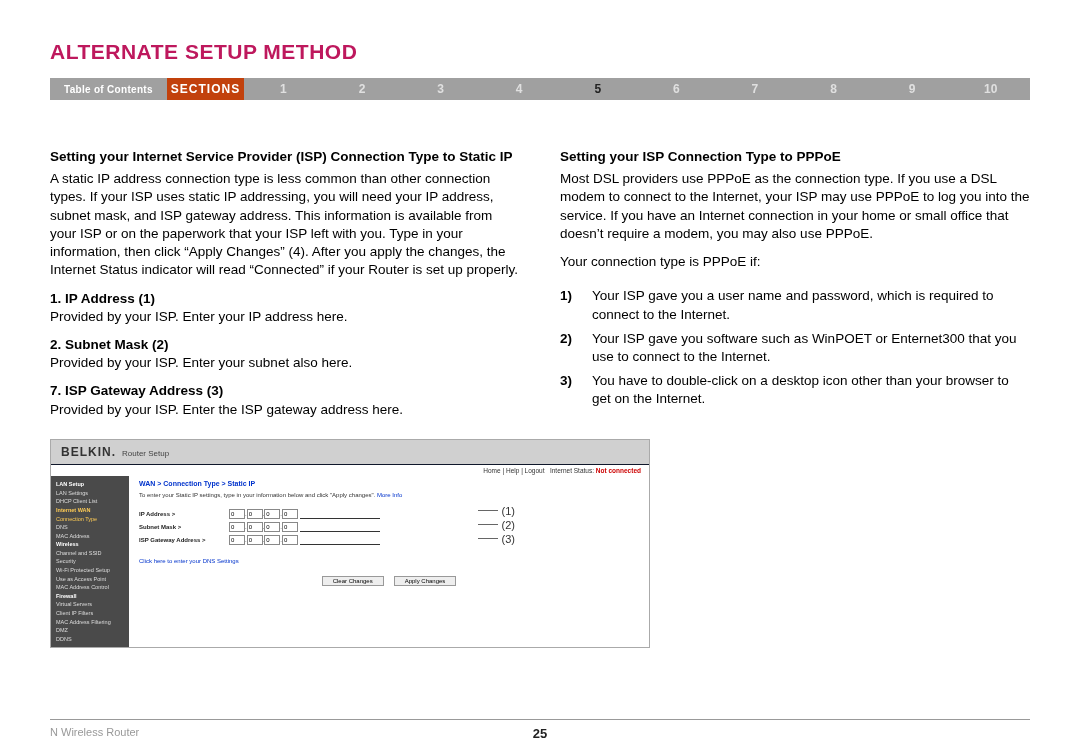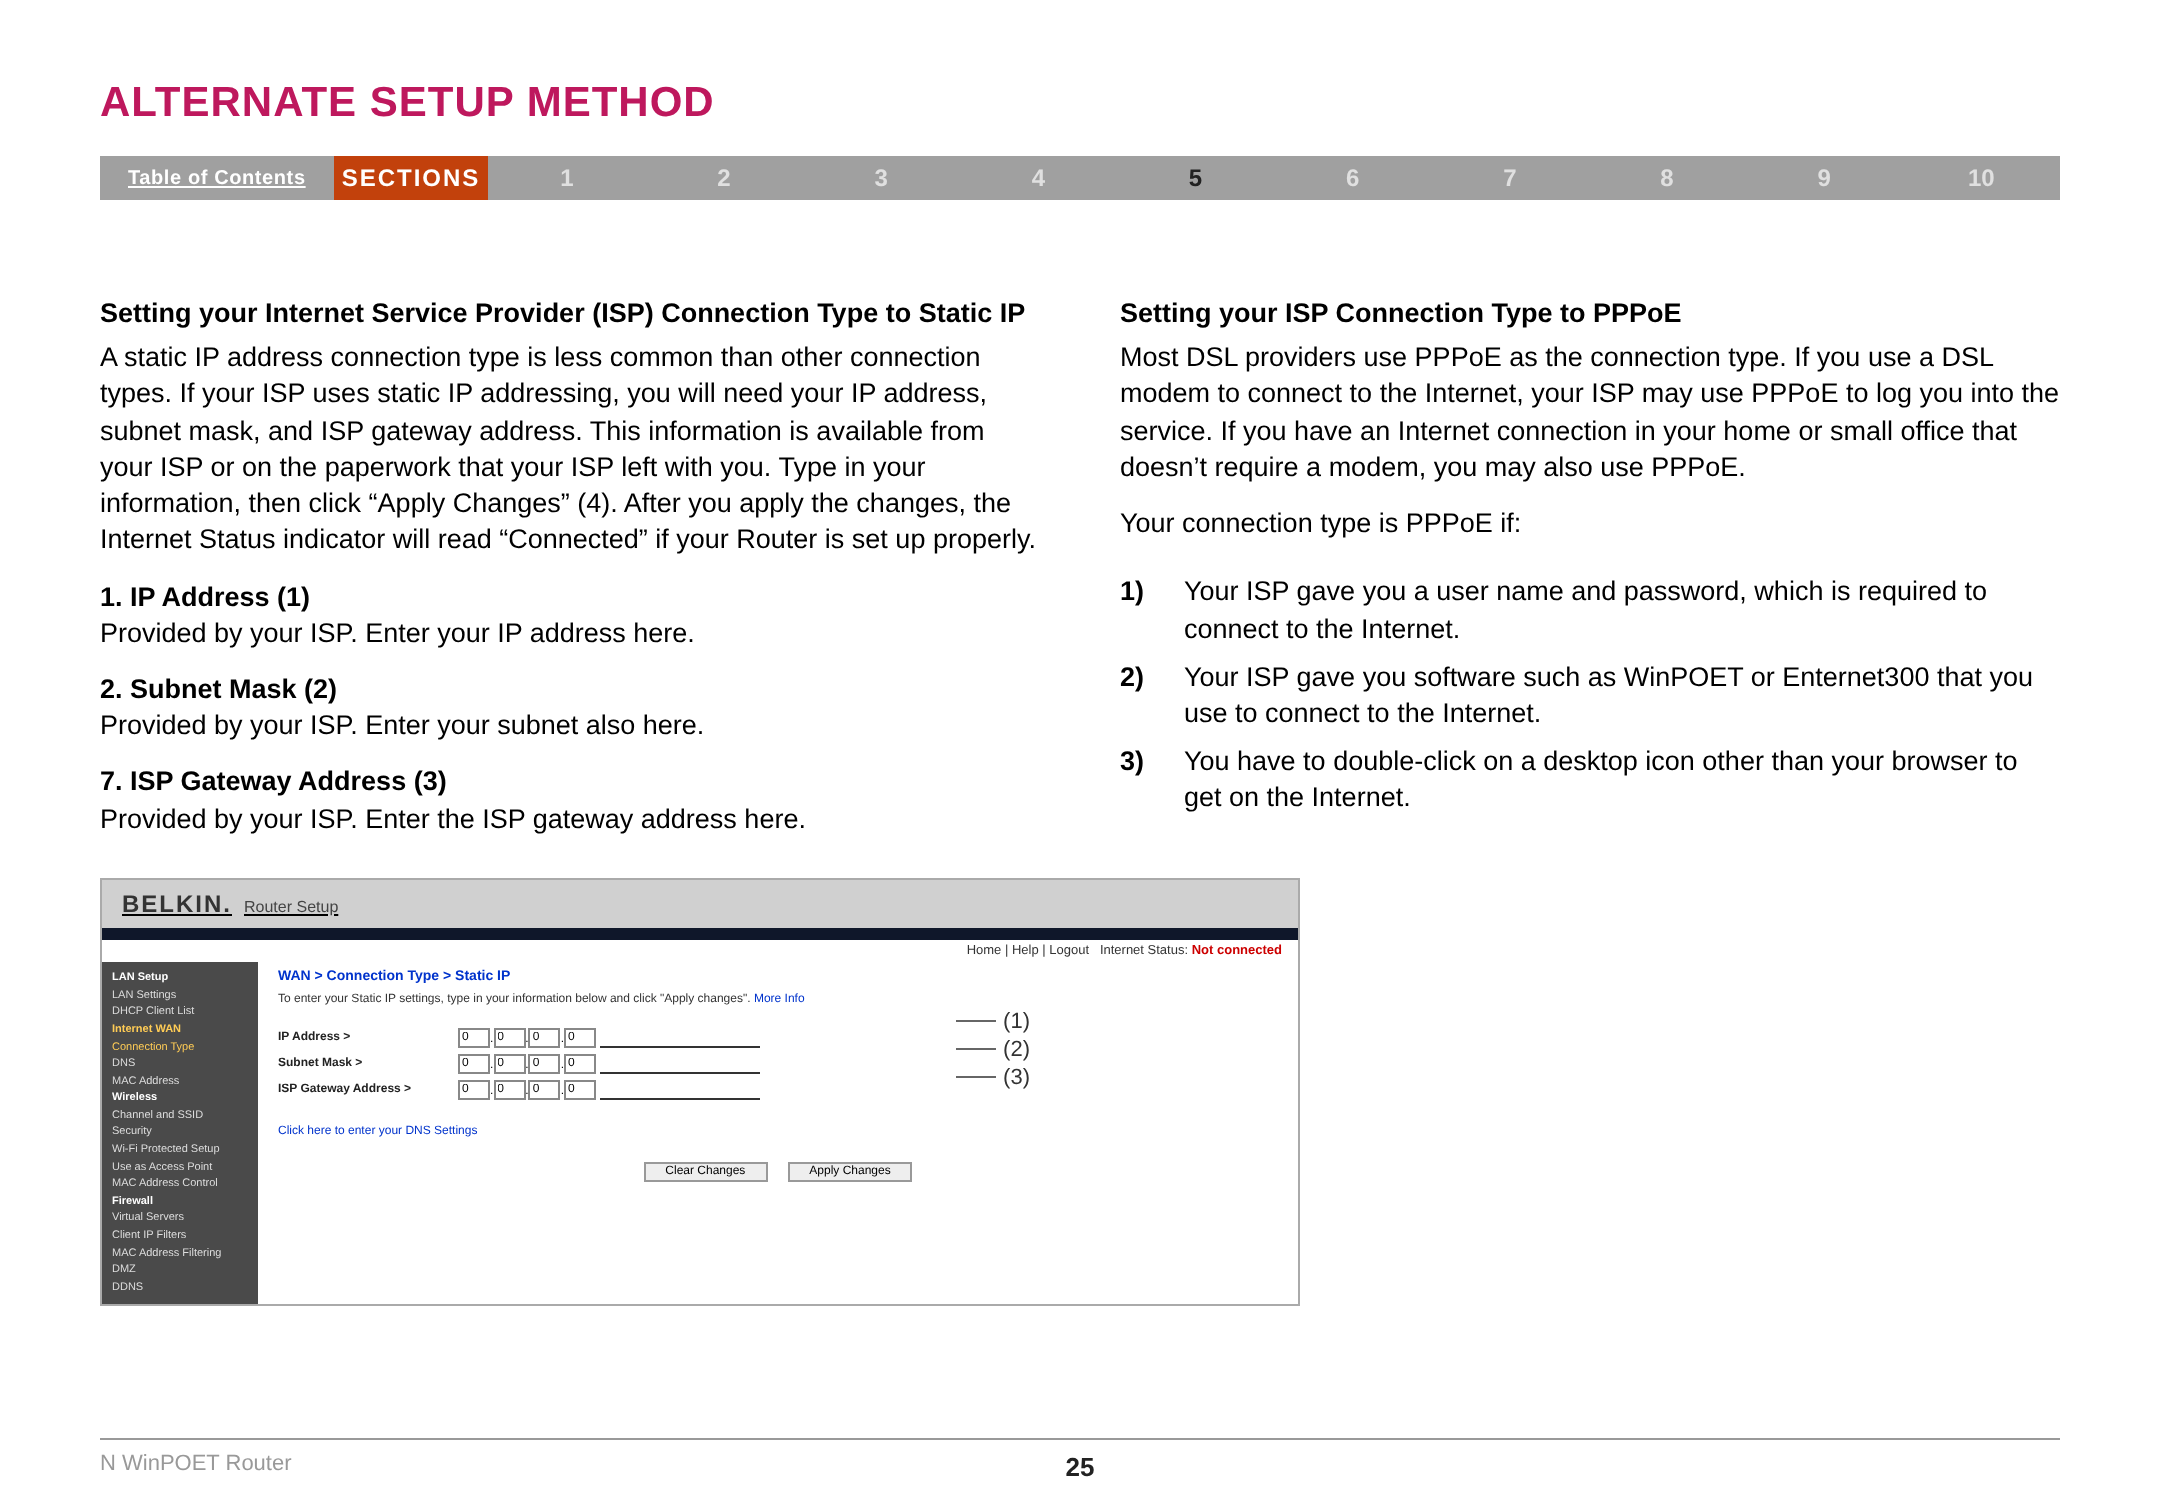--- a/index.html
+++ b/index.html
@@ -25,21 +25,20 @@
     display: flex;
     align-items: center;
     color: #fff;
     font-size: 11px;
   }
   .nav-toc {
     padding: 0 14px;
     font-weight: bold;
     font-size: 10px;
     letter-spacing: 0.3px;
-    text-decoration: underline;
   }
   .nav-sections {
     background: #c2410c;
     padding: 0 4px;
     height: 100%;
     display: flex;
     align-items: center;
     font-weight: bold;
     letter-spacing: 1px;
     font-size: 12px;
@@ -82,22 +81,21 @@
   .rs-box {
     border: 1px solid #aaa;
     font-size: 7px;
     background: #fff;
   }
   .rs-header {
     background: #d0d0d0;
     padding: 5px 10px;
     display: flex;
     align-items: baseline;
-    border-bottom: 6px solid #0f172a;
-    text-decoration: underline;
+    border-bottom: 1px solid #0f172a;
   }
   .rs-brand { font-weight: bold; letter-spacing: 1px; font-size: 12px; color: #333; }
   .rs-sub { font-size: 8px; margin-left: 6px; color: #444; }
   .rs-statusbar {
     text-align: right;
     font-size: 6.5px;
     padding: 2px 8px;
     color: #333;
   }
   .rs-statusbar .notconn { color: #c00; font-weight: bold; }
@@ -282,16 +280,16 @@
       <span class="ln"></span>
       <span>(2)</span>
     </div>
   <div class="callout callout3">
       <span class="ln"></span>
       <span>(3)</span>
     </div>
 </div>
 
 <div class="footer">
-  <span>N WinPOET Router</span>
+  <span>N Wireless Router</span>
   <span class="pnum">25</span>
   <span></span>
 </div>
 
 </body></html>

